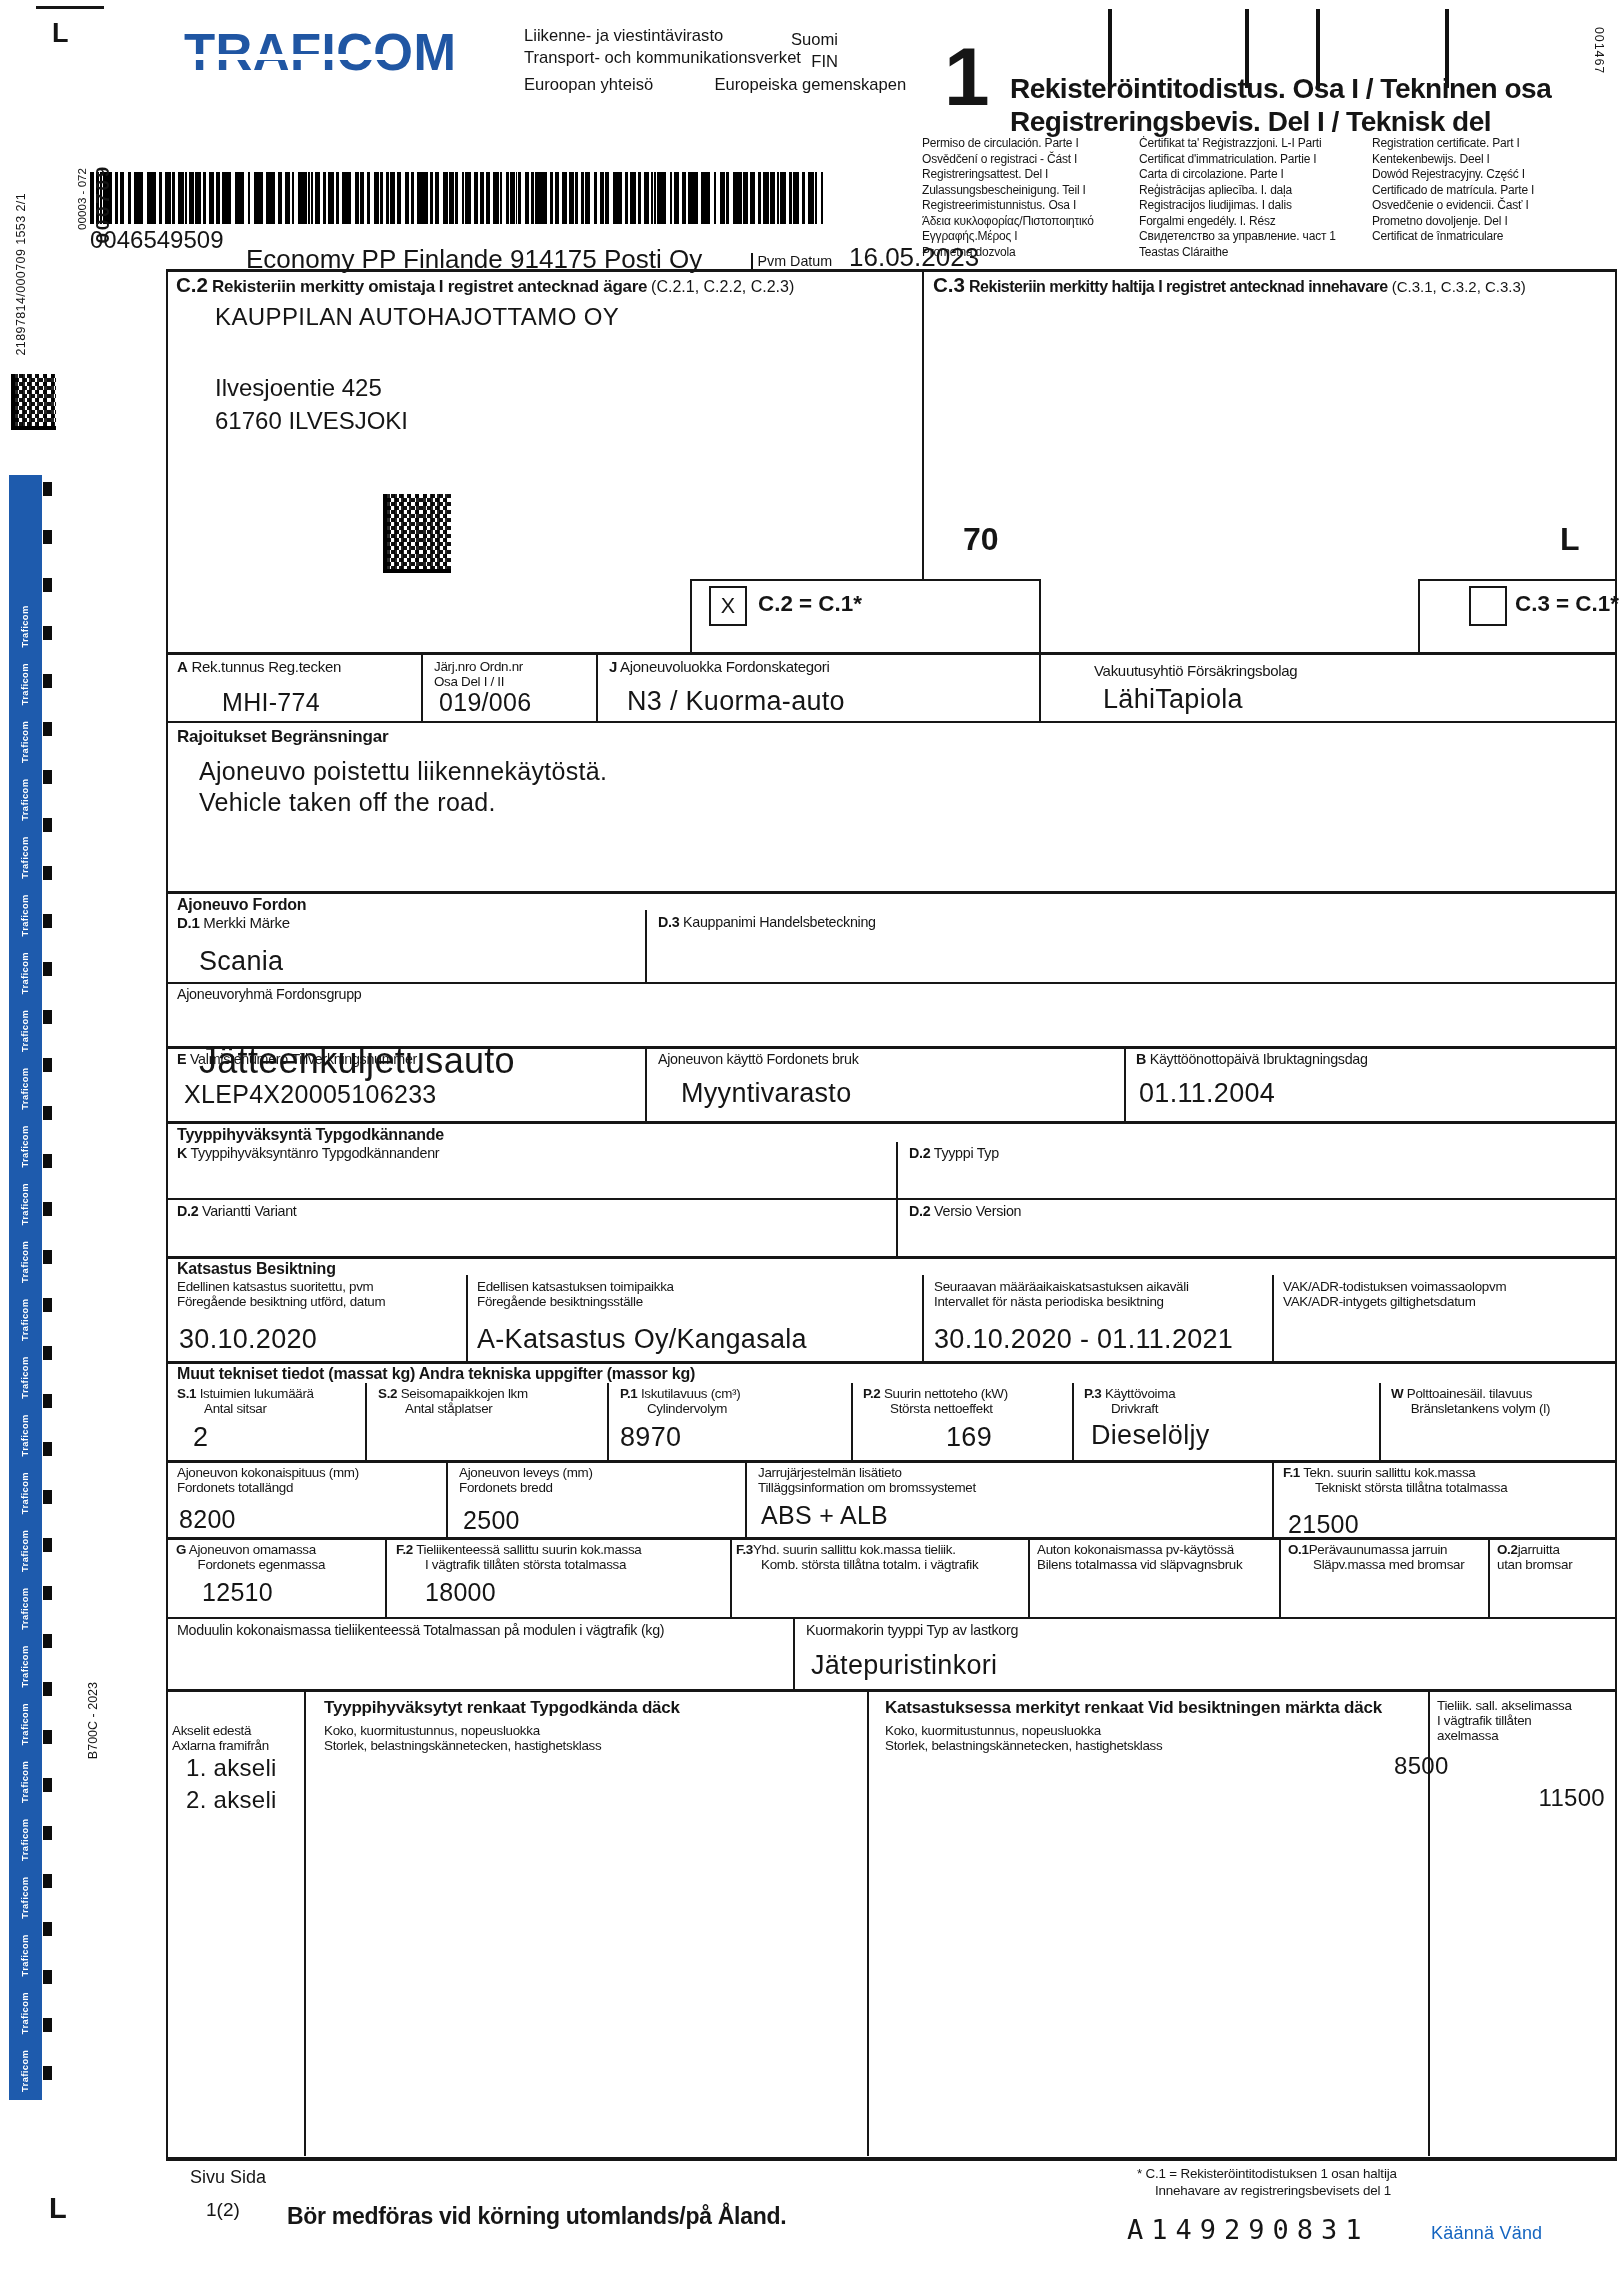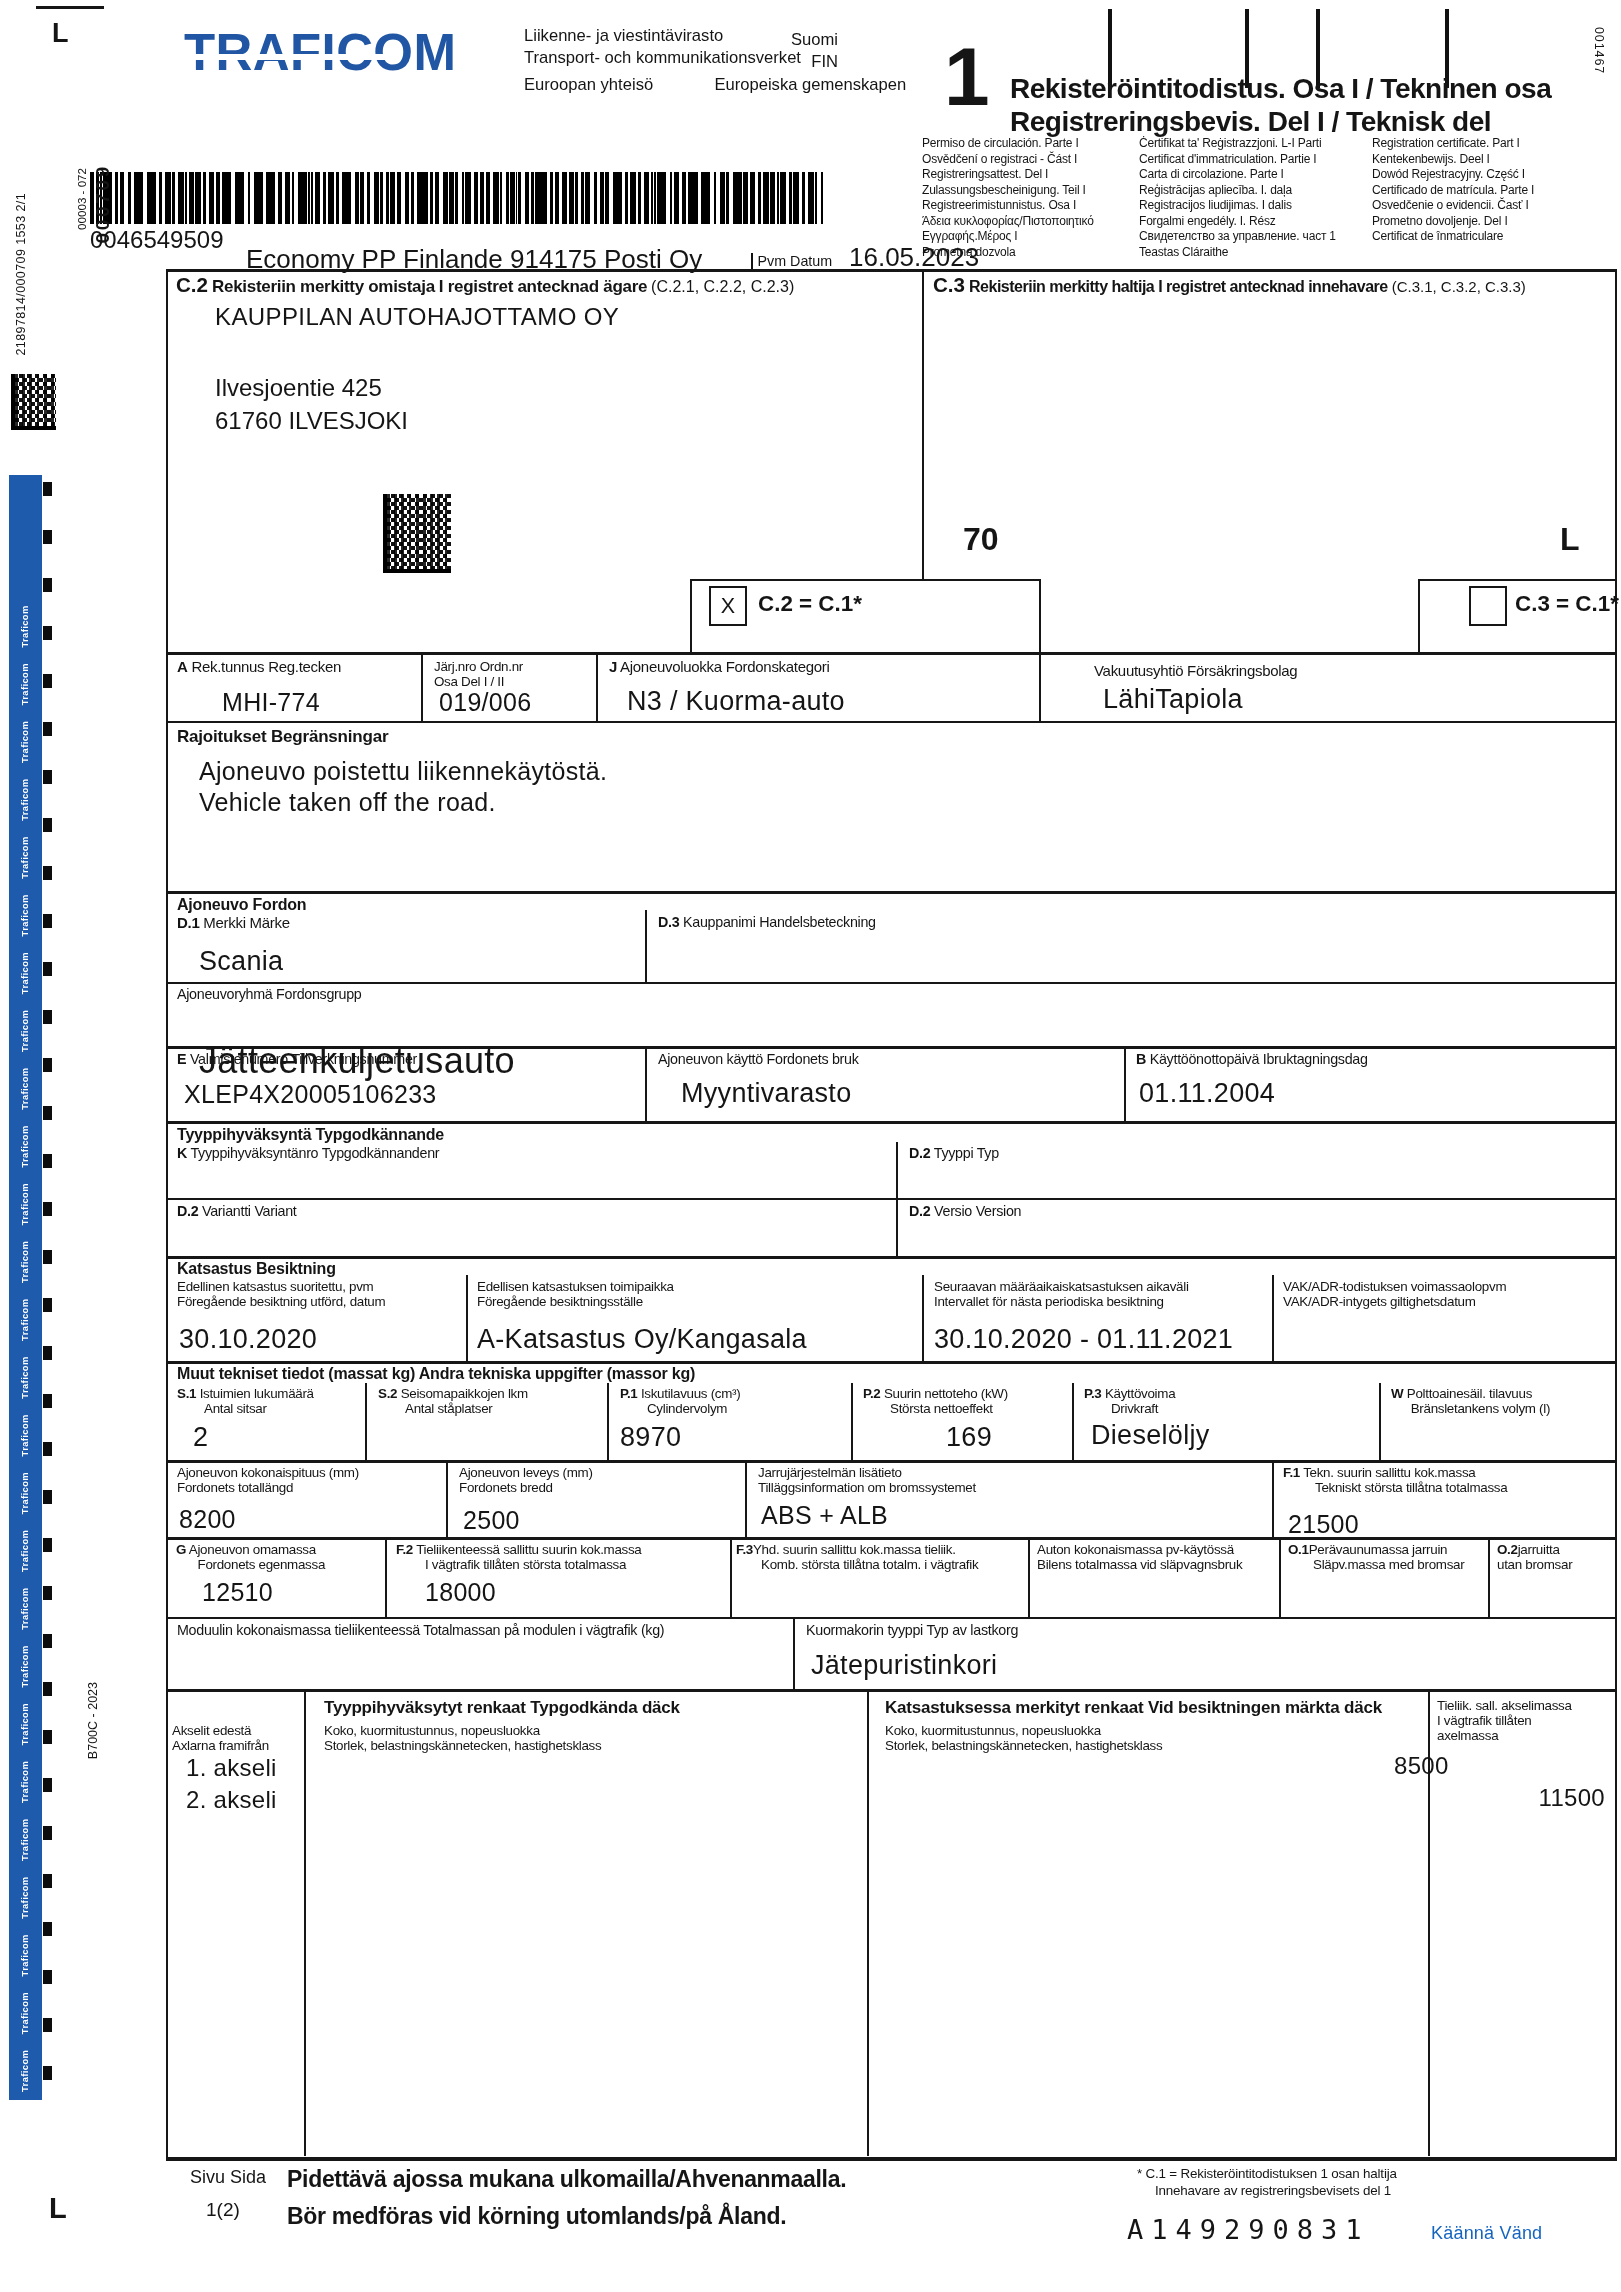--- a/index.html
+++ b/index.html
@@ -395,21 +395,20 @@
     <div>Akselit edestä</div>
     <div>Axlarna framifrån</div>
   </div>
   <div class="val" style="left:186px;top:1754px;font-size:24px;">1. akseli</div>
   <div class="val" style="left:186px;top:1786px;font-size:24px;">2. akseli</div>
   <div class="val" style="left:1394px;top:1752px;width:163px;text-align:left;font-size:24px;">8500</div>
   <div class="val" style="left:1442px;top:1784px;width:163px;text-align:right;font-size:24px;">11500</div>
 
   <div class="abs" style="left:190px;top:2167px;font-size:18px;">Sivu Sida</div>
   <div class="abs" style="left:206px;top:2199px;font-size:19px;">1(2)</div>
-  <div class="abs b" style="left:287px;top:2166px;font-size:23px;letter-spacing:-0.3px;">Pidettävä ajossa mukana ulkomailla/Ahvenanmaalla.</div>
   <div class="abs b" style="left:287px;top:2203px;font-size:23px;letter-spacing:-0.3px;">Bör medföras vid körning utomlands/på Åland.</div>
   <div class="abs" style="left:1137px;top:2166px;font-size:13.4px;letter-spacing:-0.2px;">* C.1 = Rekisteröintitodistuksen 1 osan haltija</div>
   <div class="abs" style="left:1155px;top:2183px;font-size:13.4px;letter-spacing:-0.2px;">Innehavare av registreringsbevisets del 1</div>
   <div class="serial" style="left:1127px;top:2214px;">A149290831</div>
   <div class="turn" style="left:1431px;top:2223px;text-align:center;">Käännä Vänd</div>
   <div class="abs b" style="left:49px;top:2192px;font-size:29px;">L</div>
 
 </div>
 
 

